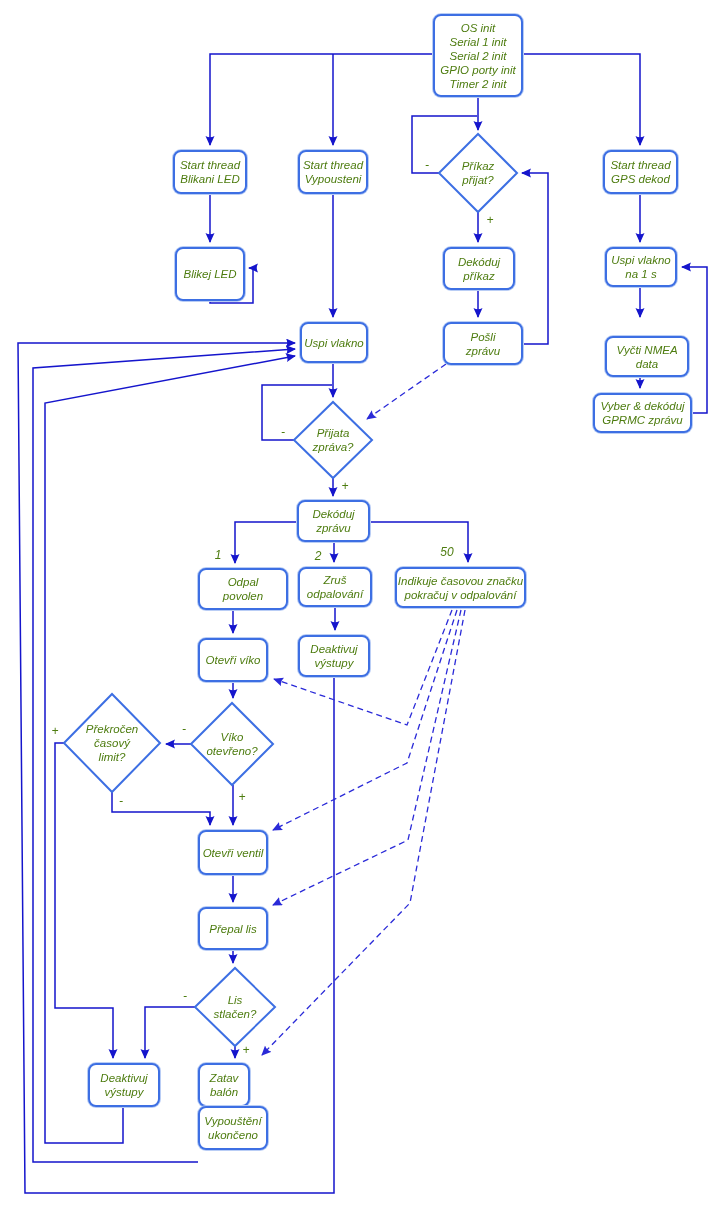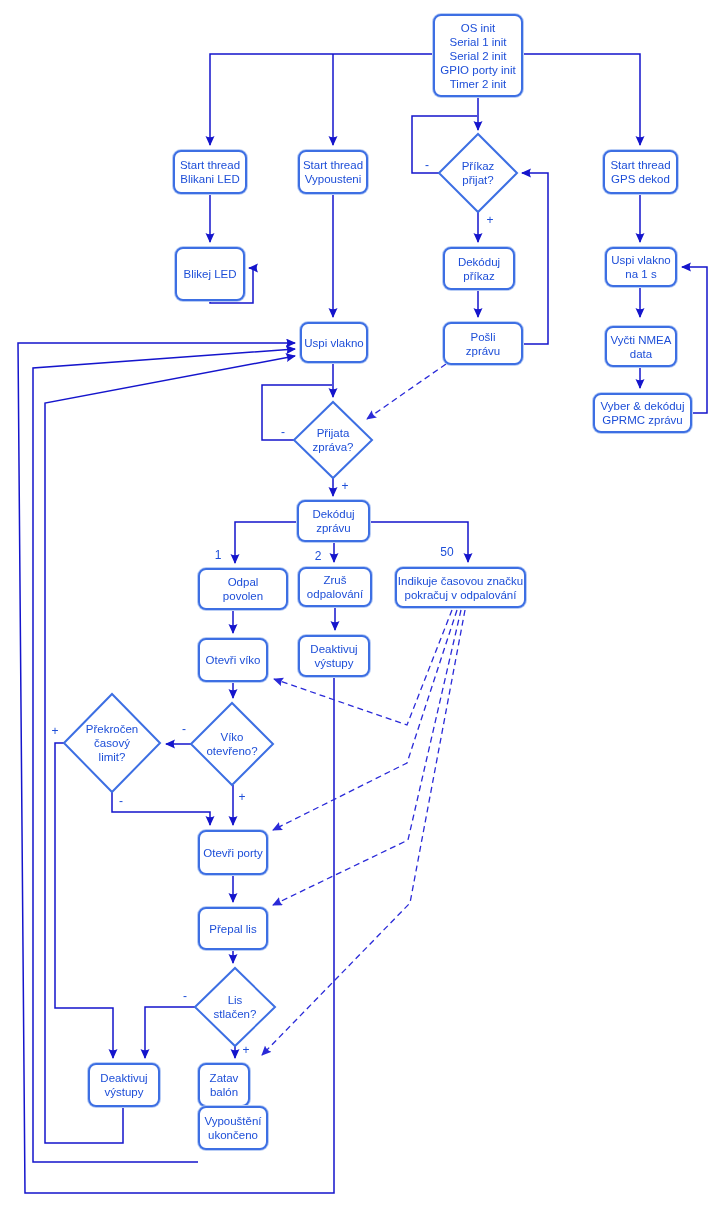--- a/index.html
+++ b/index.html
@@ -1,22 +1,23 @@
 <!DOCTYPE html>
 <html><head>
 <meta charset="utf-8">
 <style>
   html,body{margin:0;padding:0;background:#ffffff;}
   .stage{
     position:relative;
     width:722px;height:1210px;
     background:#ffffff;
     font-family:"Liberation Sans", sans-serif;
-    color:#1d4ed8;
+    color:#4d7c0f;
     overflow:hidden;
+    font-style:italic;
   }
   svg.wires{position:absolute;left:0;top:0;z-index:1;}
   .node{
     position:absolute;
     z-index:2;
     box-sizing:border-box;
     background:#ffffff;
     border:2px solid #3d6fe3;
     border-radius:8px;
     box-shadow:0 0 0 1px #b9cdf5;
@@ -129,36 +130,36 @@
   <div class="node" style="left:603px;top:150px;width:75px;height:44px">Start thread
 GPS dekod</div>
   <div class="node" style="left:175px;top:247px;width:70px;height:54px">Blikej LED</div>
   <div class="node" style="left:443px;top:247px;width:72px;height:43px">Dekóduj
 příkaz</div>
   <div class="node" style="left:605px;top:247px;width:72px;height:40px">Uspi vlakno
 na 1 s</div>
   <div class="node" style="left:300px;top:322px;width:68px;height:41px">Uspi vlakno</div>
   <div class="node" style="left:443px;top:322px;width:80px;height:43px">Pošli
 zprávu</div>
-  <div class="node" style="left:605px;top:326px;width:72px;height:41px">Vyčti NMEA
+  <div class="node" style="left:605px;top:336px;width:84px;height:41px">Vyčti NMEA
 data</div>
   <div class="node" style="left:593px;top:393px;width:99px;height:40px">Vyber &amp; dekóduj
 GPRMC zprávu</div>
   <div class="node" style="left:297px;top:500px;width:73px;height:42px">Dekóduj
 zprávu</div>
   <div class="node" style="left:198px;top:568px;width:90px;height:42px">Odpal
 povolen</div>
   <div class="node" style="left:298px;top:567px;width:74px;height:40px">Zruš
 odpalování</div>
   <div class="node" style="left:395px;top:567px;width:131px;height:41px">Indikuje časovou značku
 pokračuj v odpalování</div>
   <div class="node" style="left:198px;top:638px;width:70px;height:44px">Otevři víko</div>
   <div class="node" style="left:298px;top:635px;width:72px;height:42px">Deaktivuj
 výstupy</div>
-  <div class="node" style="left:198px;top:830px;width:70px;height:45px">Otevři porty</div>
+  <div class="node" style="left:198px;top:830px;width:70px;height:45px">Otevři ventil</div>
   <div class="node" style="left:198px;top:907px;width:70px;height:43px">Přepal lis</div>
   <div class="node" style="left:88px;top:1063px;width:72px;height:44px">Deaktivuj
 výstupy</div>
   <div class="node" style="left:198px;top:1063px;width:52px;height:44px">Zatav
 balón</div>
   <div class="node" style="left:198px;top:1106px;width:70px;height:44px">Vypouštění
 ukončeno</div>
 
   <div class="dtext" style="left:478px;top:173px">Příkaz
 přijat?</div>

